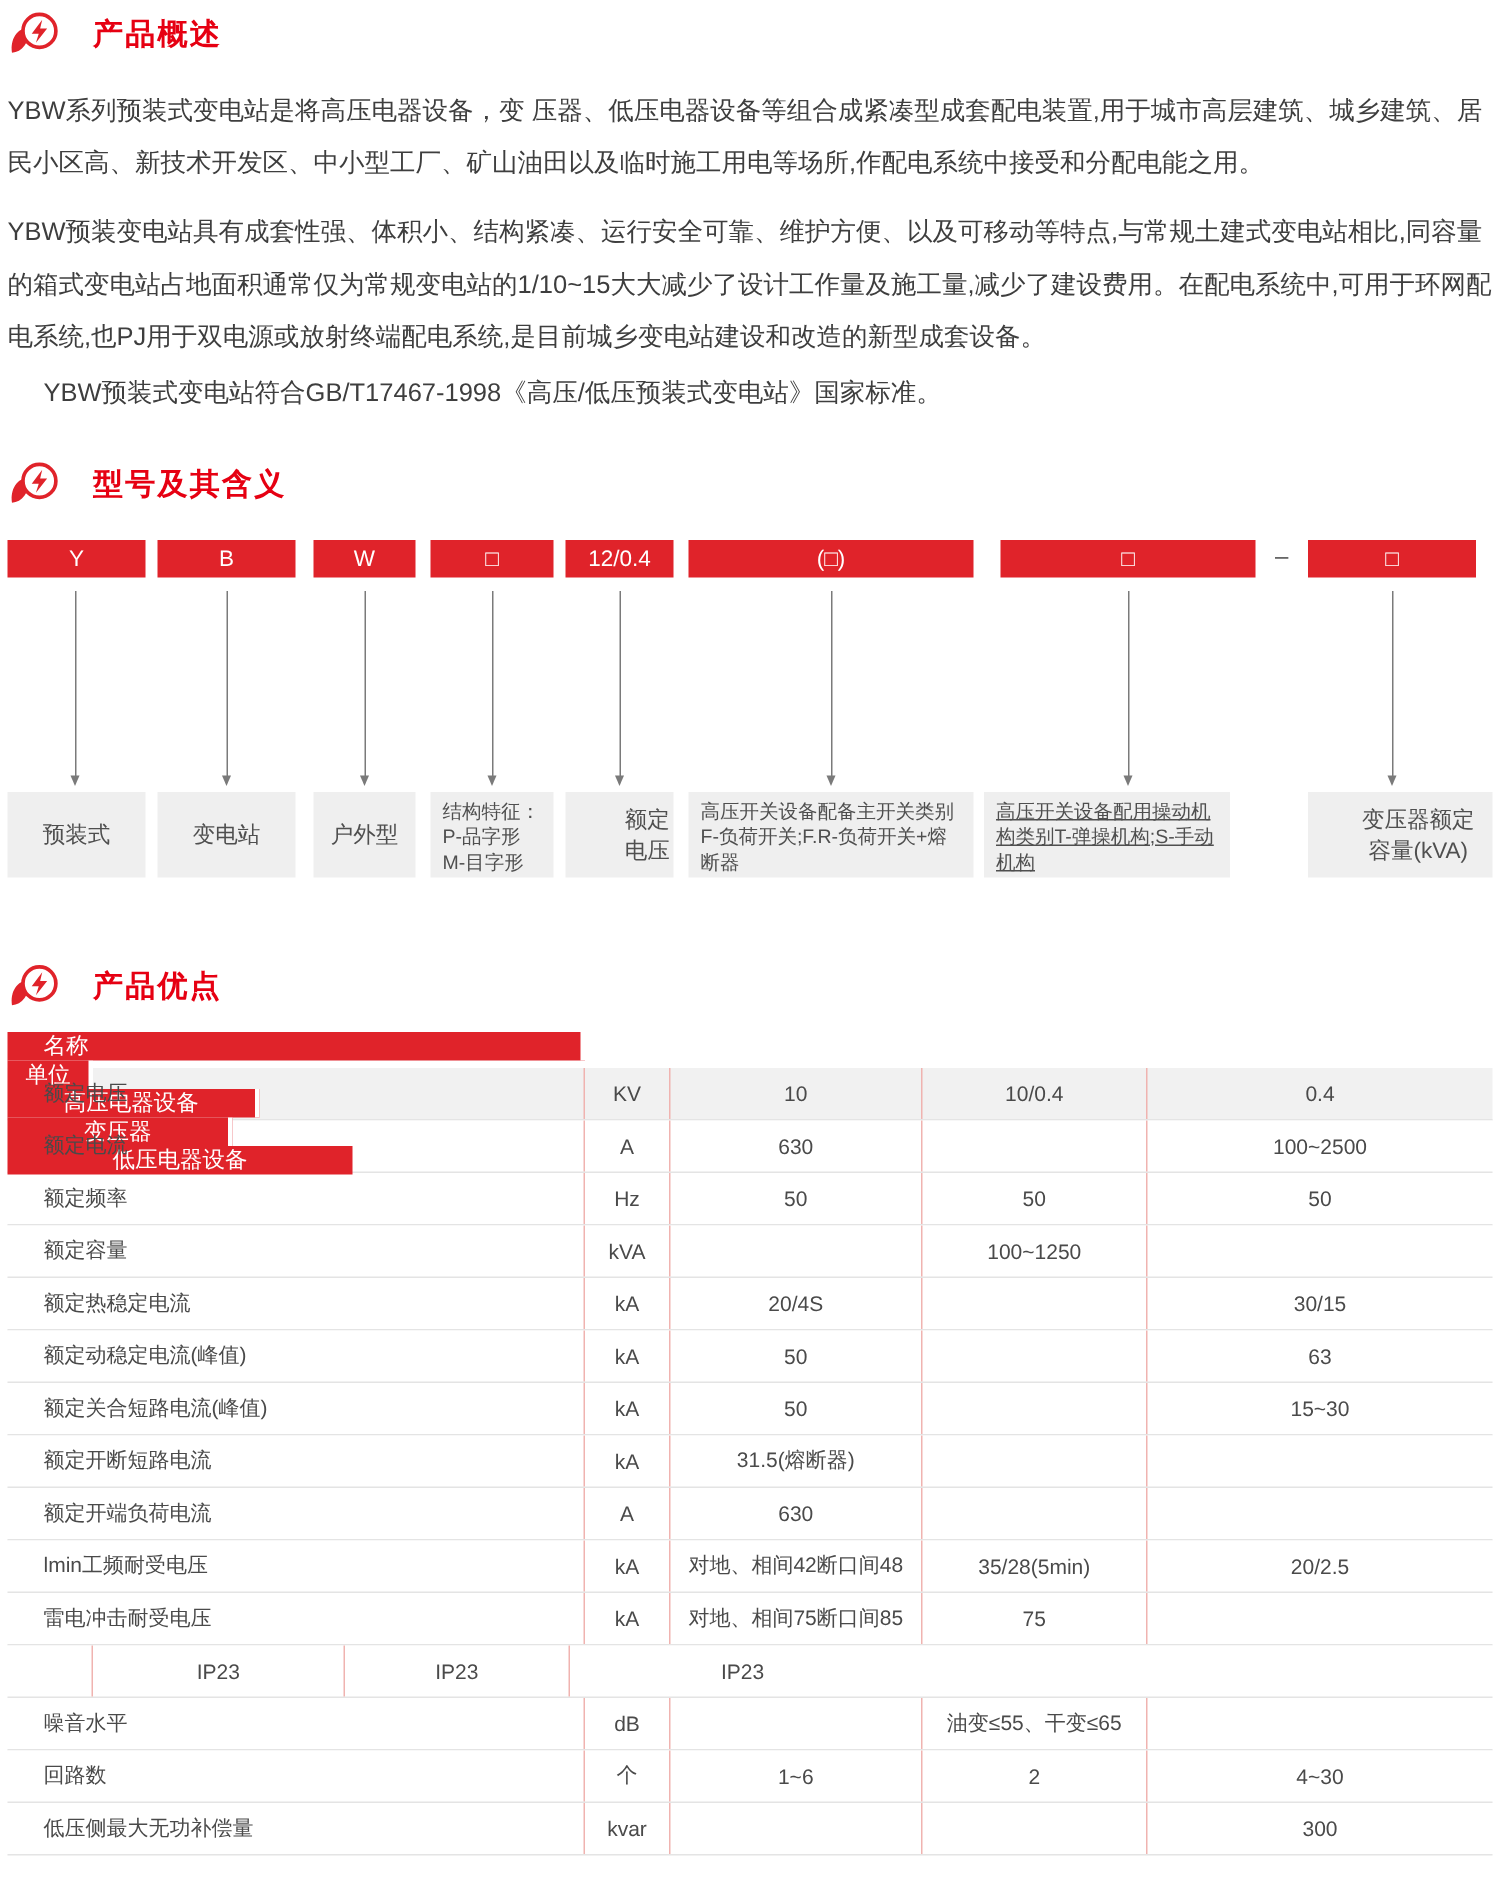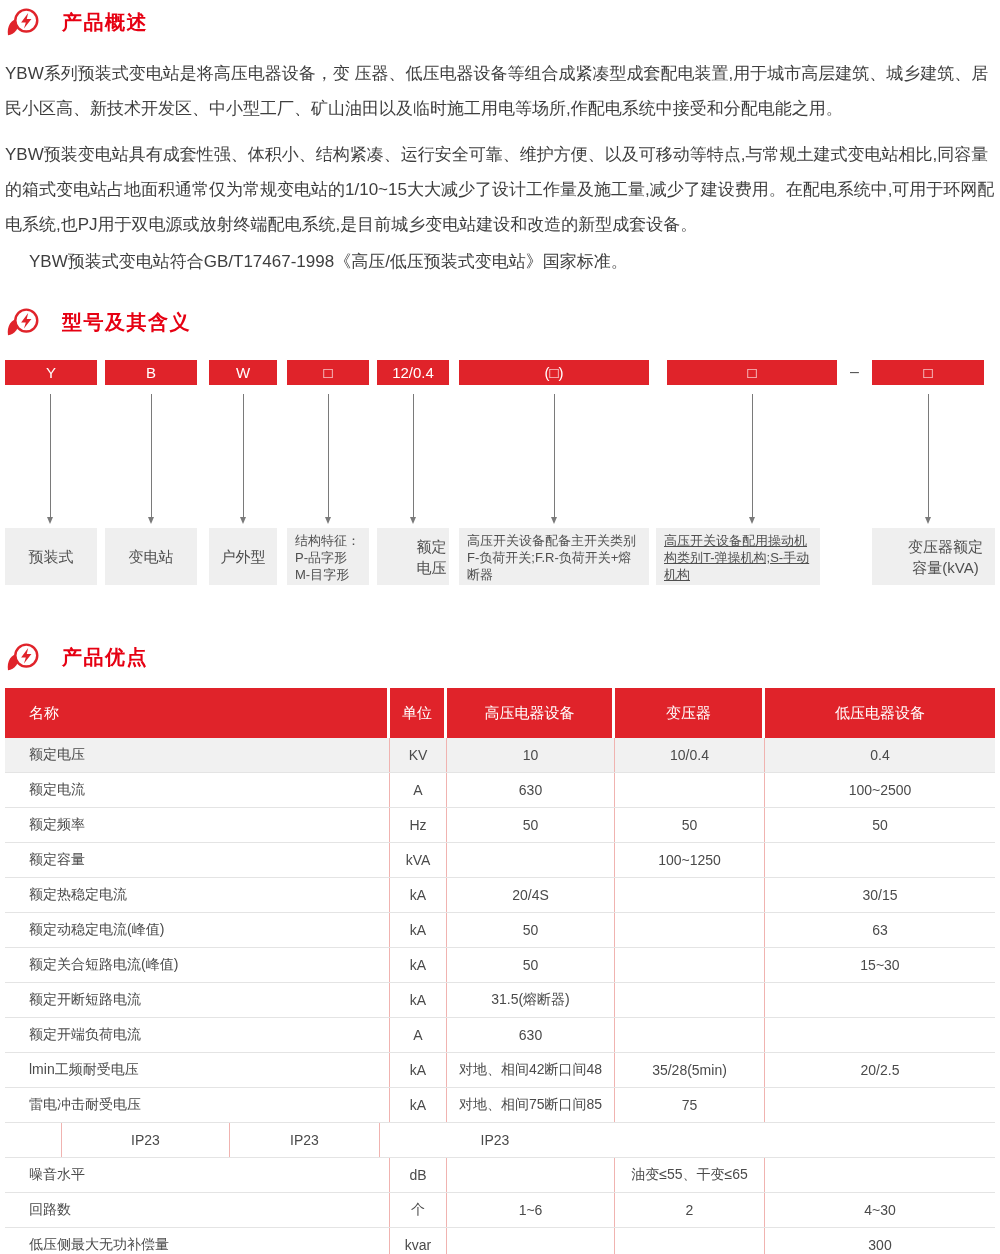--- a/index.html
+++ b/index.html
@@ -33,21 +33,21 @@
           white-space:pre-line; }
   .mbox.center { display:flex; align-items:center; justify-content:center;
                  text-align:center; font-size:15px; line-height:21px; }
   .mbox.small { font-size:13px; line-height:17px; padding:4px 8px; text-align:left; }
   .x1{left:5px;width:92px;} .x2{left:105px;width:92px;} .x3{left:209px;width:68px;}
   .x4{left:287px;width:82px;padding:4px 6px;} .x5{left:377px;width:72px;padding-left:37px;}
   .x6{left:459px;width:190px;} .x7{left:656px;width:164px;text-decoration:underline;} .x8{left:872px;width:123px;padding-left:24px;}
 
   
   #spec-table { position:absolute; top:688px; left:5px; width:990px; }
-  .thead { display:flex; height:50px; }
+  .thead { display:flex; height:24px;flex-direction:column; }
   .th { background:#e0232a; color:#fff; font-size:15px; display:flex; align-items:center;
         justify-content:center; }
   .th:not(:last-child){ border-right:3px solid #ffffff; }
   .tr { display:flex; height:35px; border-bottom:1px solid #e4e4e4; background:#fff; }
   .tr.stripe { background:#f1f1f1; }
   .td { display:flex; align-items:center; justify-content:center; font-size:14px;
         color:#4a4a4a; }
   .td:not(:last-child){ border-right:1px solid #f0b3b0; }
   .cell-name { justify-content:flex-start; padding-left:24px; }
   .c1{width:385px;} .c2{width:57px;} .c3{width:168px;} .c4{width:150px;} .c5{width:230px;}

